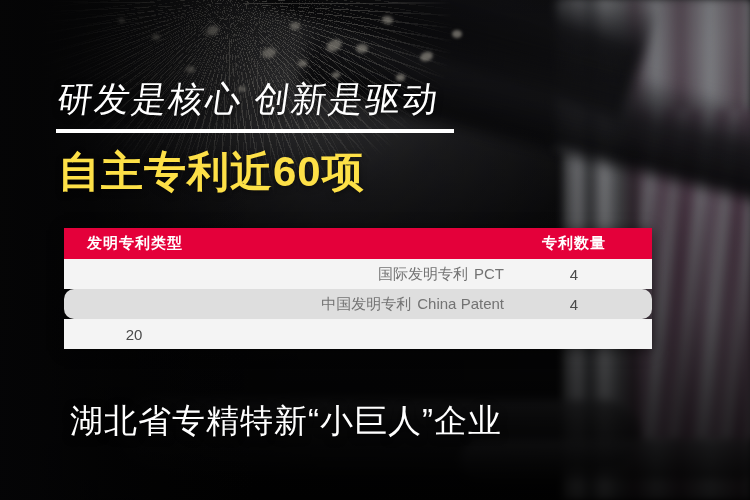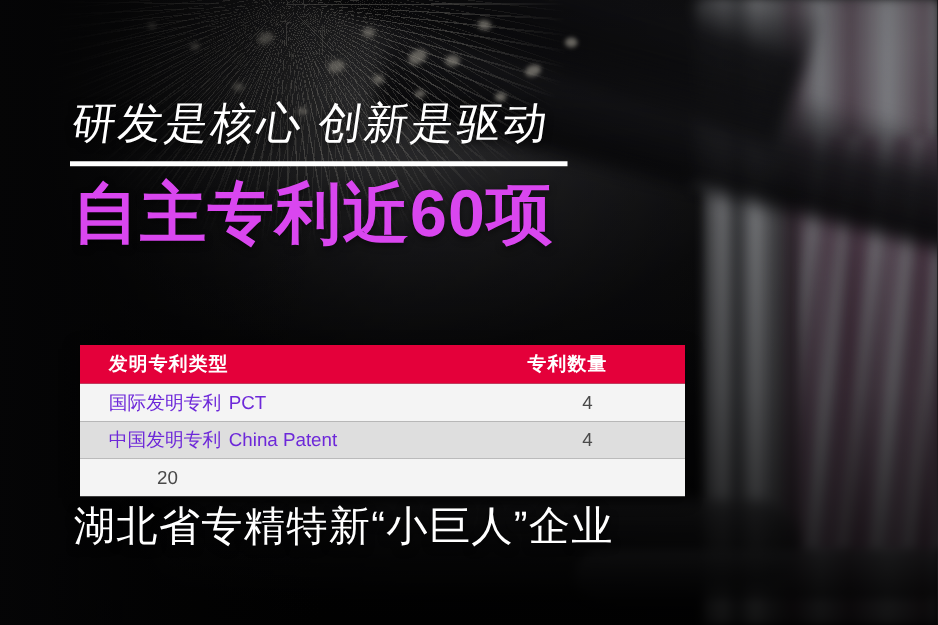--- a/index.html
+++ b/index.html
@@ -187,37 +187,36 @@
     top: 129px;
     width: 398px;
     height: 4px;
     background: #ffffff;
   }
 
   .headline-red {
     position: absolute;
     left: 58px;
     top: 142px;
-    font-size: 53px;
+    font-size: 42px;
     line-height: 60px;
     font-weight: 700;
-    color: #d946ef;
+    color: #fde047;
     letter-spacing: 1px;
     white-space: nowrap;
     text-shadow: 0 2px 6px rgba(0,0,0,0.5);
   }
 
   
   .patent-table {
     position: absolute;
     left: 64px;
     top: 228px;
-    width: 484px;
+    width: 588px;
     box-shadow: 0 2px 12px rgba(0,0,0,0.5);
-    margin-top: 48px;
   }
   .pt-head {
     display: flex;
     align-items: center;
     height: 31px;
     background: #e4003a;
   }
   .pt-head-type {
     flex: 1 1 auto;
     padding-left: 23px;
@@ -226,52 +225,54 @@
     font-weight: 700;
     letter-spacing: 1px;
   }
   .pt-head-count {
     flex: 0 0 140px;
     text-align: center;
     color: #ffffff;
     font-size: 15px;
     font-weight: 700;
     letter-spacing: 1px;
-    padding-right: 24px;
+    padding-right: 8px;
   }
   .pt-row {
     display: flex;
     align-items: center;
     height: 30px;
     background: #f4f4f4;
   }
   .pt-row.alt {
     background: #dedede;
+    border-radius: 10px;
   }
   .pt-type {
     flex: 1 1 auto;
     padding-left: 23px;
     font-size: 15px;
-    color: #6d28d9;
+    color: #737373;
     white-space: nowrap;
+    text-align: right;
   }
   .pt-type .en {
     padding-left: 6px;
   }
   .pt-count {
     flex: 0 0 140px;
     text-align: center;
     font-size: 15px;
     color: #4a4a4a;
     padding-right: 8px;
   }
 
   .footline {
     position: absolute;
-    left: 59px;
+    left: 70px;
     top: 400px;
     font-size: 33px;
     line-height: 42px;
     color: #ffffff;
     font-weight: 400;
     letter-spacing: 1px;
     white-space: nowrap;
     text-shadow: 0 2px 8px rgba(0,0,0,0.9);
   }
 </style>

